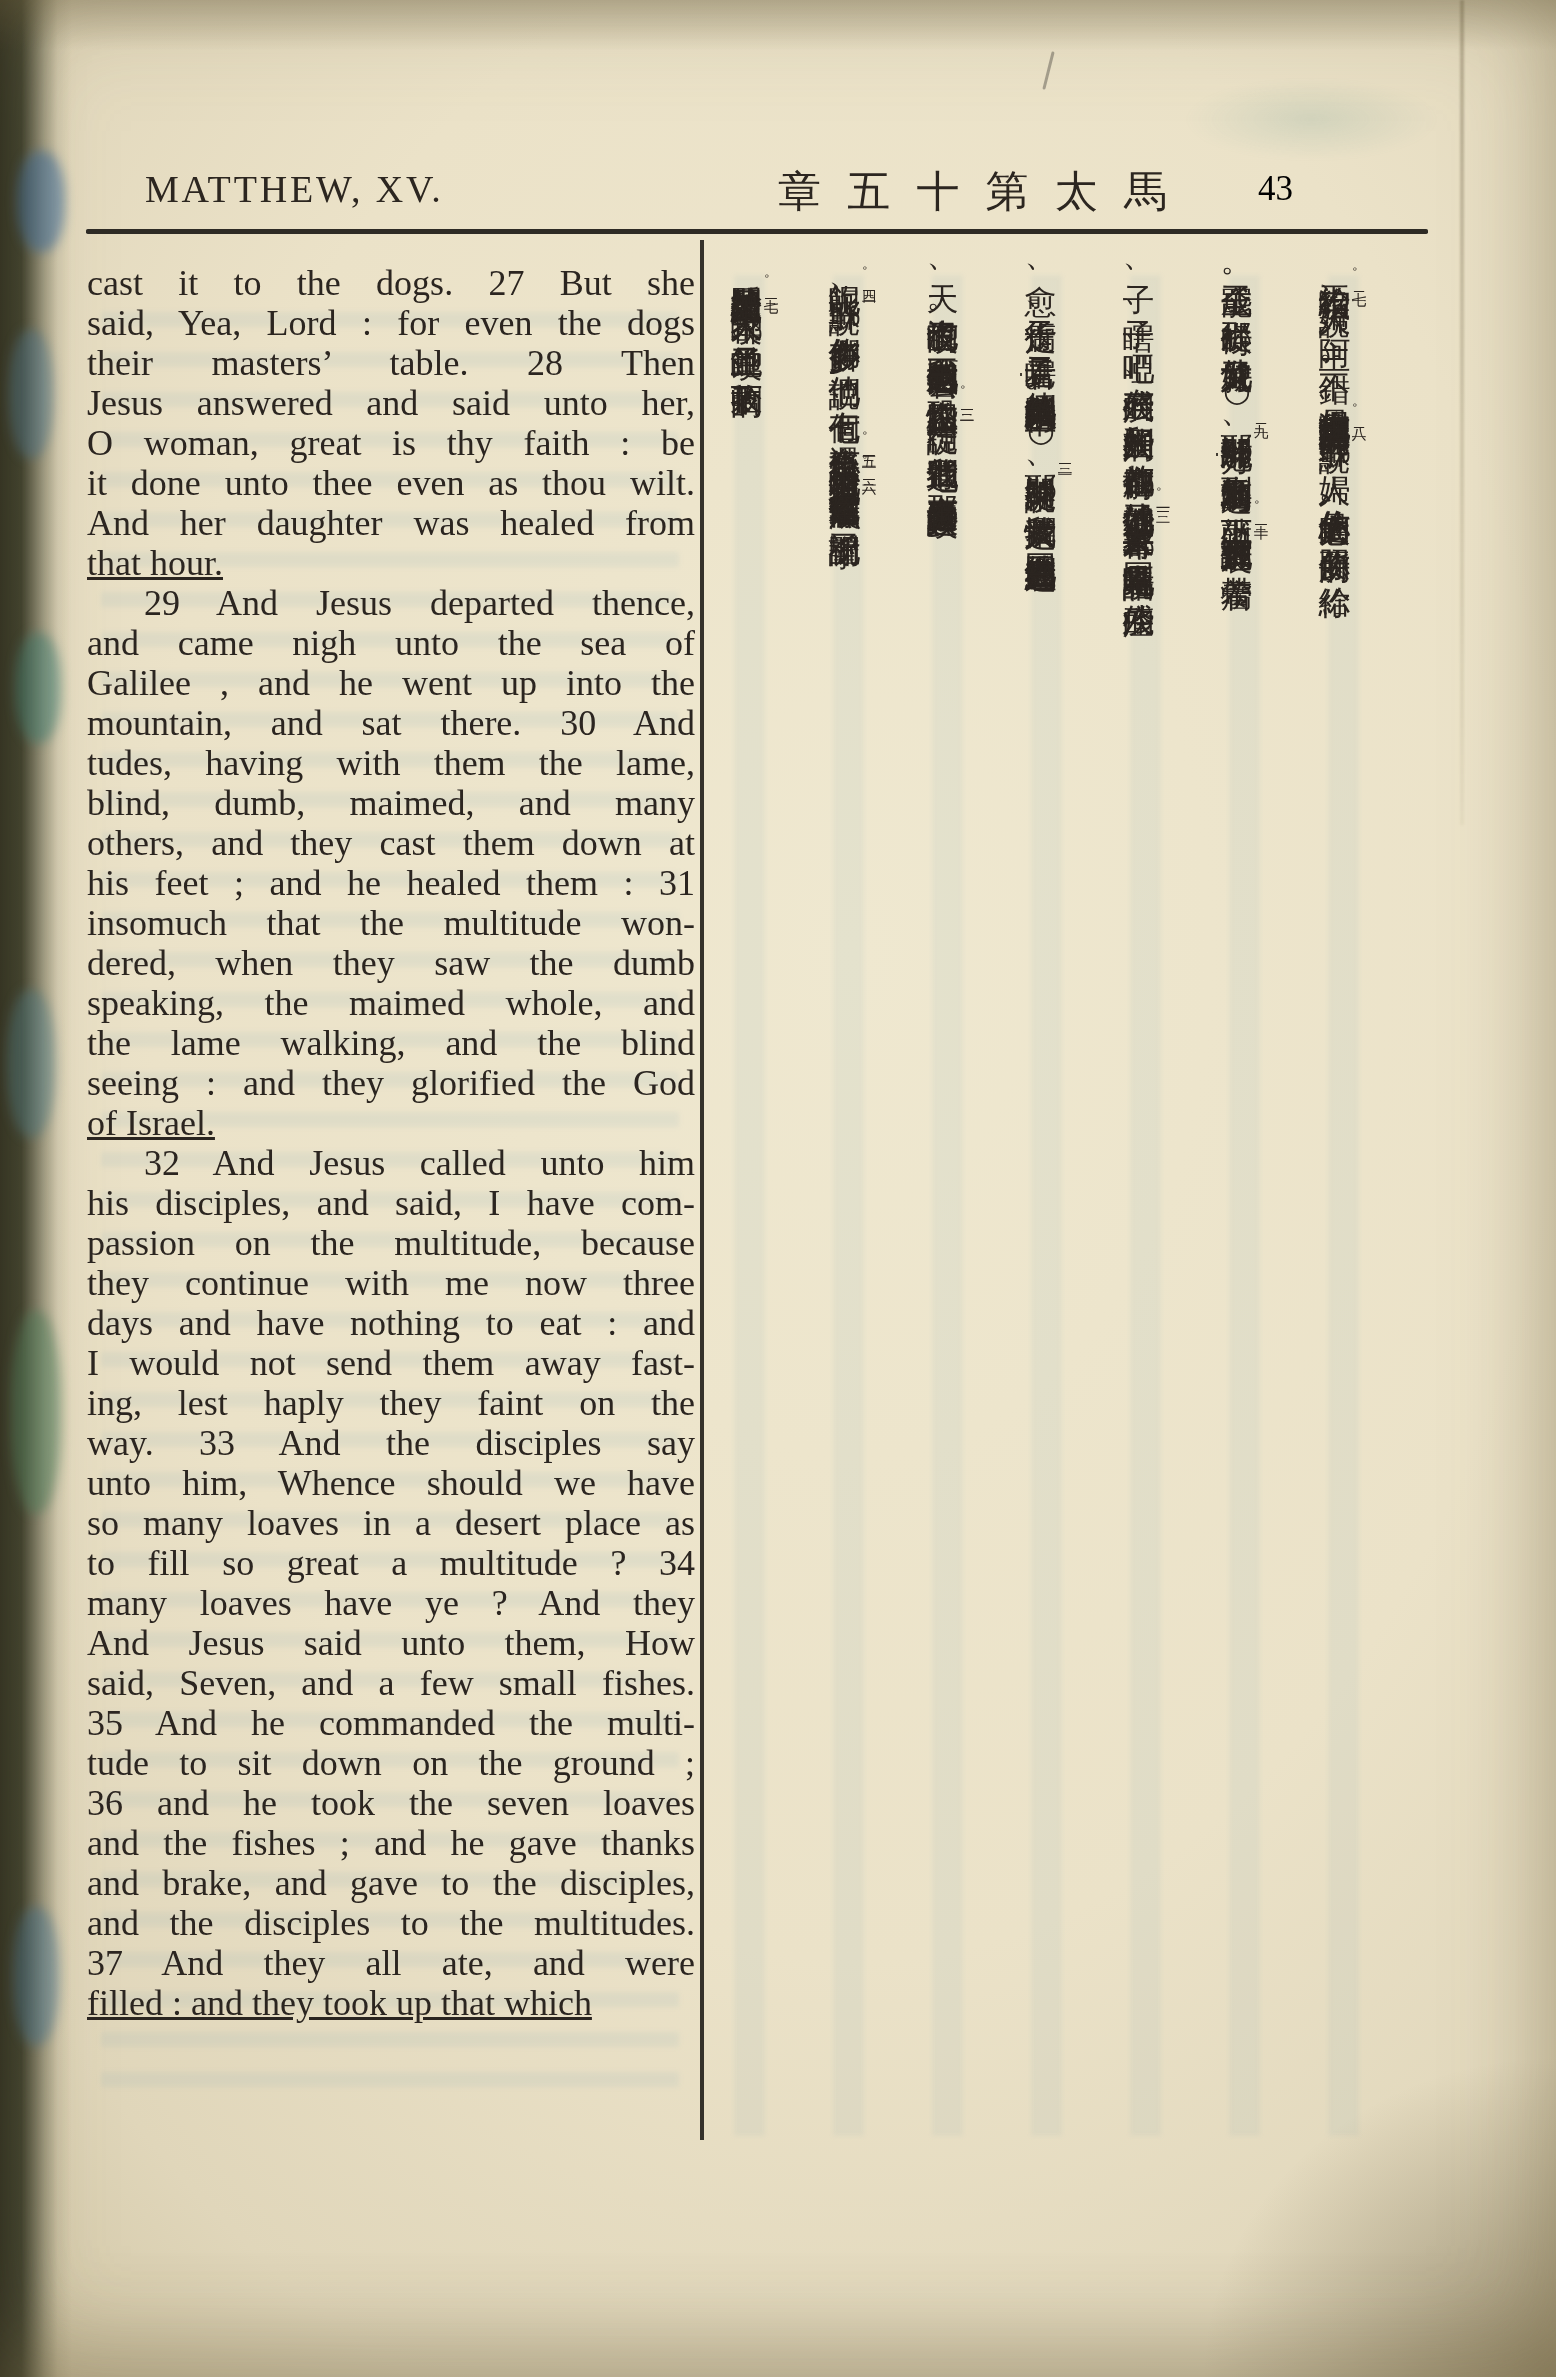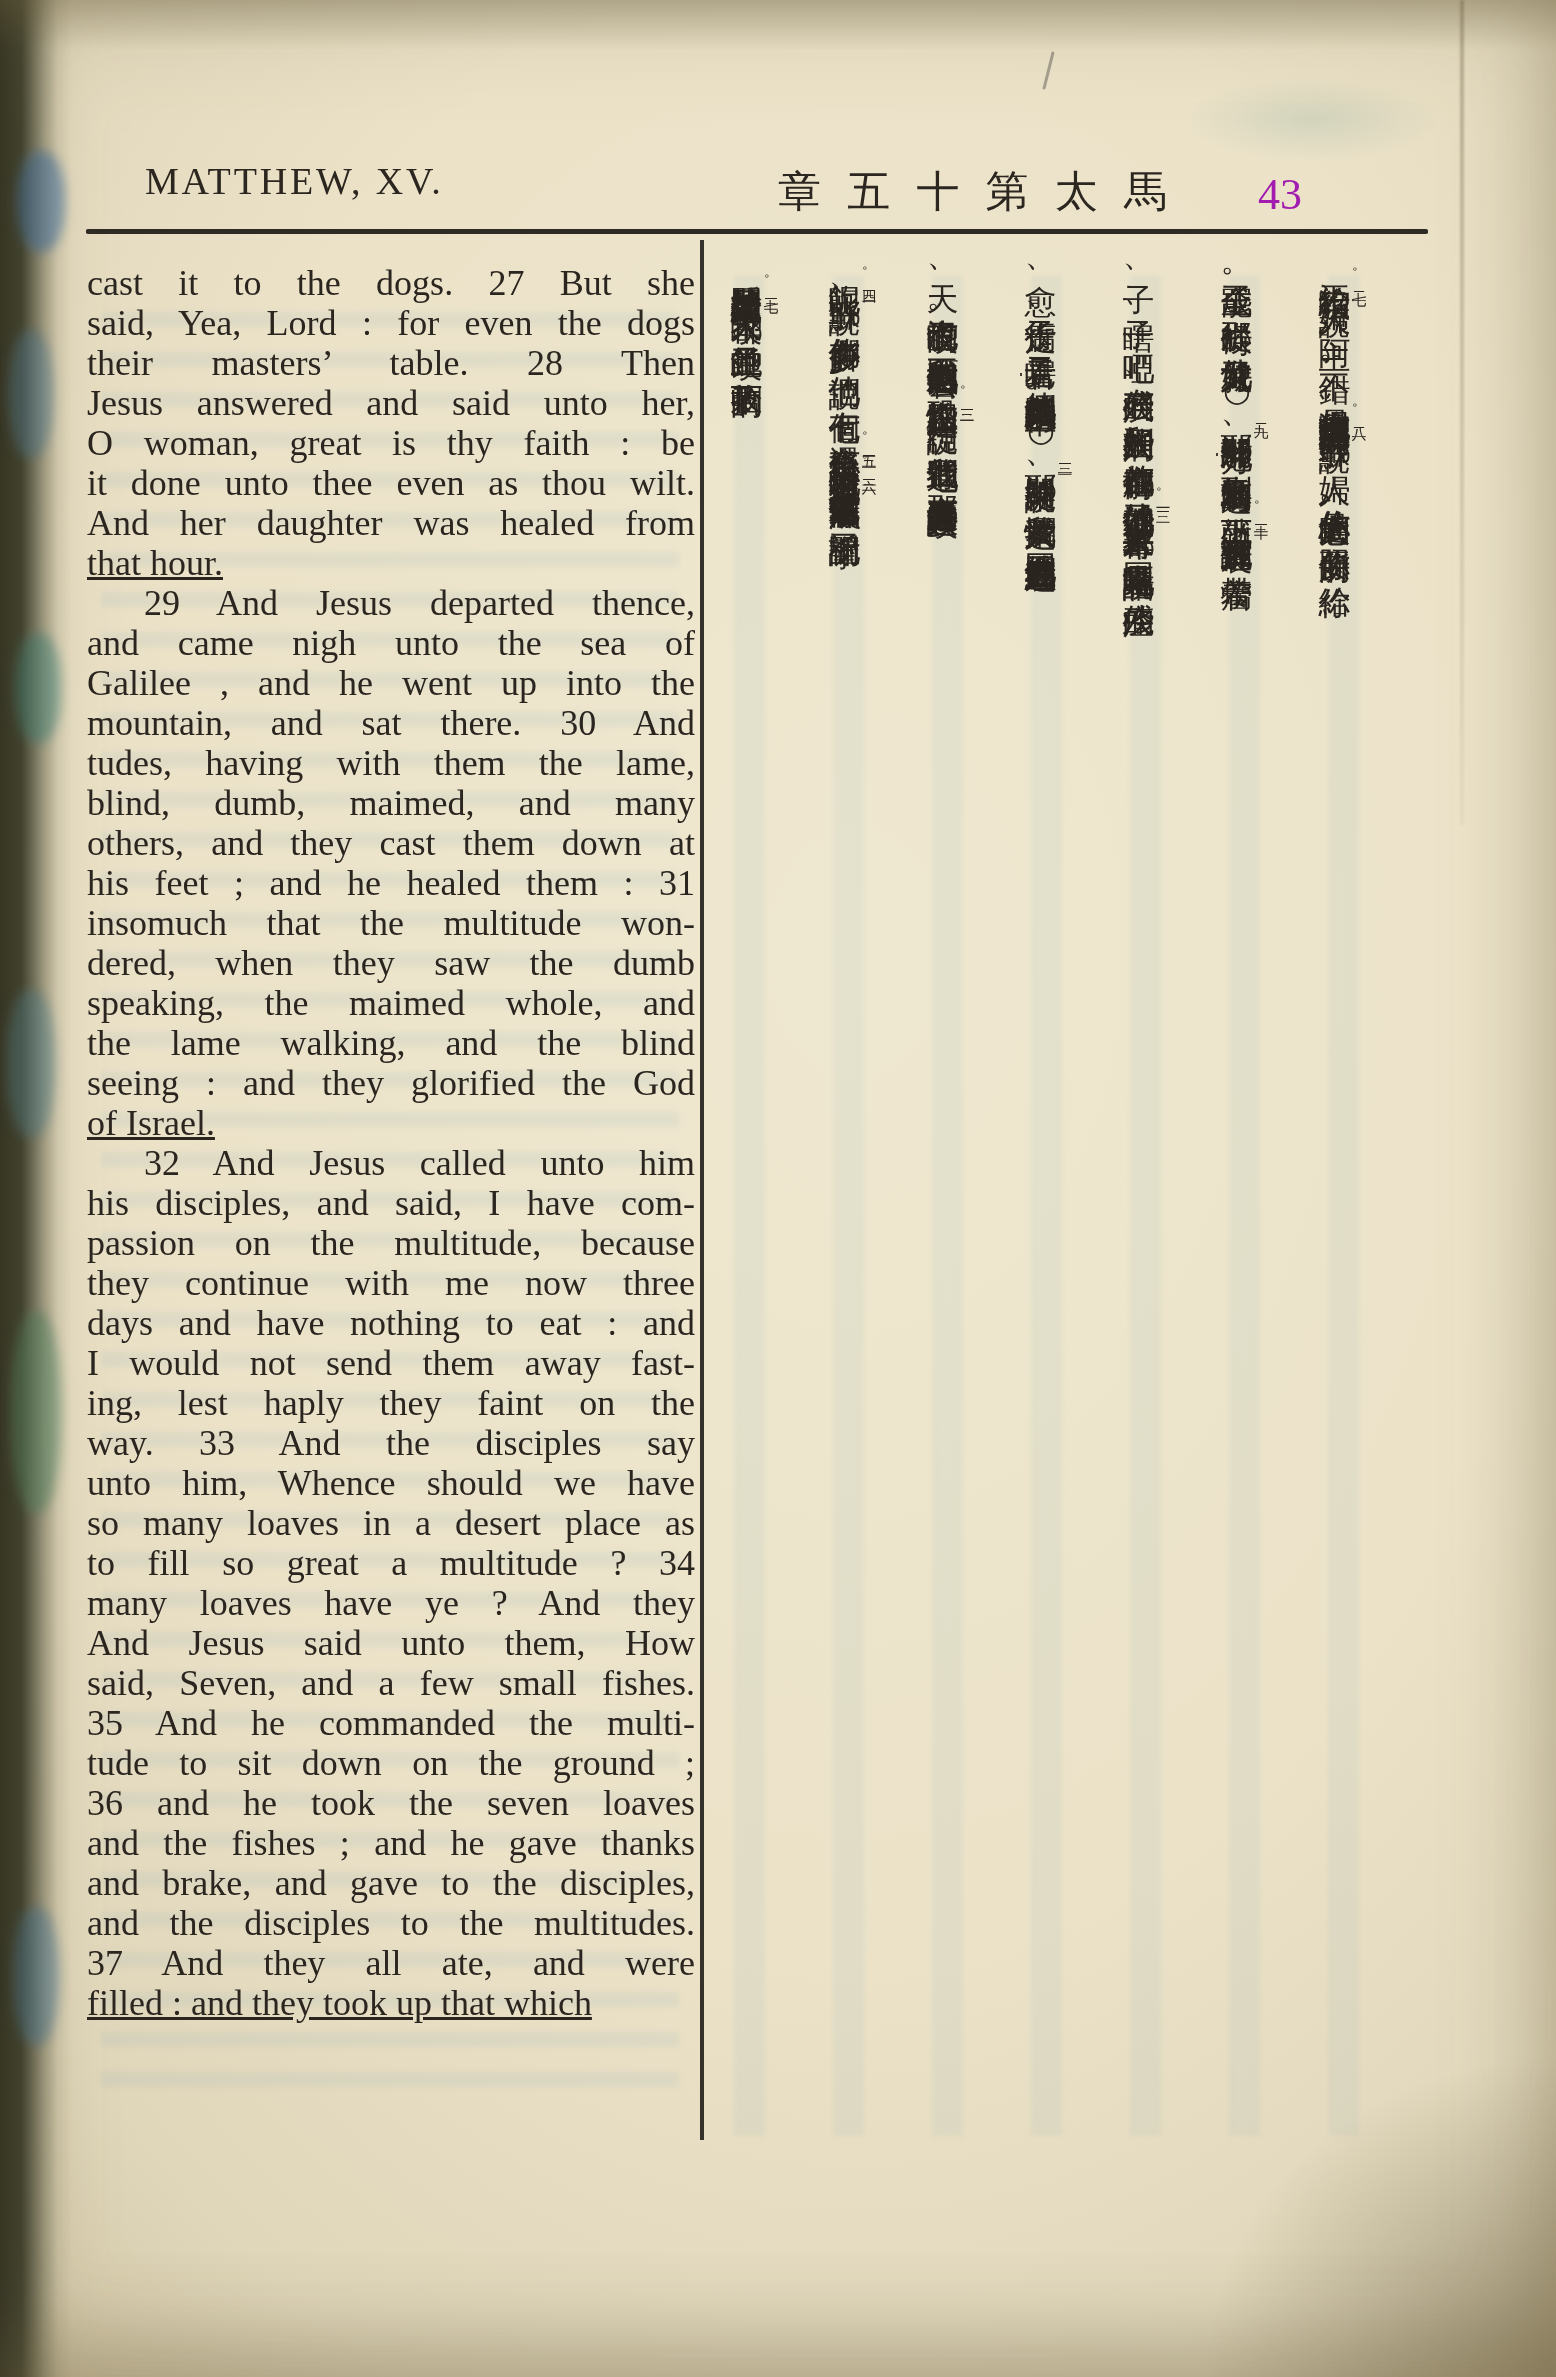--- a/index.html
+++ b/index.html
@@ -24,24 +24,24 @@
 
   
   .ghost{position:absolute;pointer-events:none;filter:blur(2.8px);opacity:.55;}
   .ghost.h{background:repeating-linear-gradient(180deg, rgba(125,165,180,.20) 0 14.7px, transparent 14.7px 40px);}
   .ghost.v{background:repeating-linear-gradient(90deg, rgba(120,160,175,.17) 0 31px, transparent 31px 99px);}
   .ghost.spot{background:radial-gradient(ellipse at 50% 50%, rgba(110,155,145,.35), transparent 70%);}
 
   .pencil-mark{position:absolute;left:1047px;top:51px;width:2.8px;height:39px;background:#938d7e;
     transform:rotate(14deg);border-radius:1.8px;opacity:.8;}
 
-  .header-left{position:absolute;left:145px;top:159px;font-size:38px;letter-spacing:2.8px;color:#2c2620;text-align:right;}
+  .header-left{position:absolute;left:145px;top:167px;font-size:38px;letter-spacing:2.8px;color:#2c2620;text-align:right;}
   .header-right{position:absolute;left:778px;top:163px;width:389px;display:flex;justify-content:space-between;
     font-size:43px;color:#2c2620;font-family:"DejaVu Serif",serif;}
-  .page-number{position:absolute;left:1258px;top:169px;font-size:44px;color:#a21caf;}
+  .page-number{position:absolute;left:1258px;top:169px;font-size:35px;color:#000000;}
   .head-rule{position:absolute;left:86px;top:229px;width:1342px;height:4.6px;background:#2e2b25;border-radius:1.8px;}
   .col-divider{position:absolute;left:700px;top:240px;width:3.7px;height:1900px;background:#35322b;}
 
   
   .en-col{position:absolute;left:87px;top:263px;width:608px;font-size:36px;line-height:40px;color:#2b2520;}
   .en-col .line{text-align:justify;text-align-last:justify;white-space:normal;}
   .en-col .line.last{text-align-last:left;text-decoration:underline;}
   .en-col .para.indent .line:first-child{padding-left:57px;}
 
   

